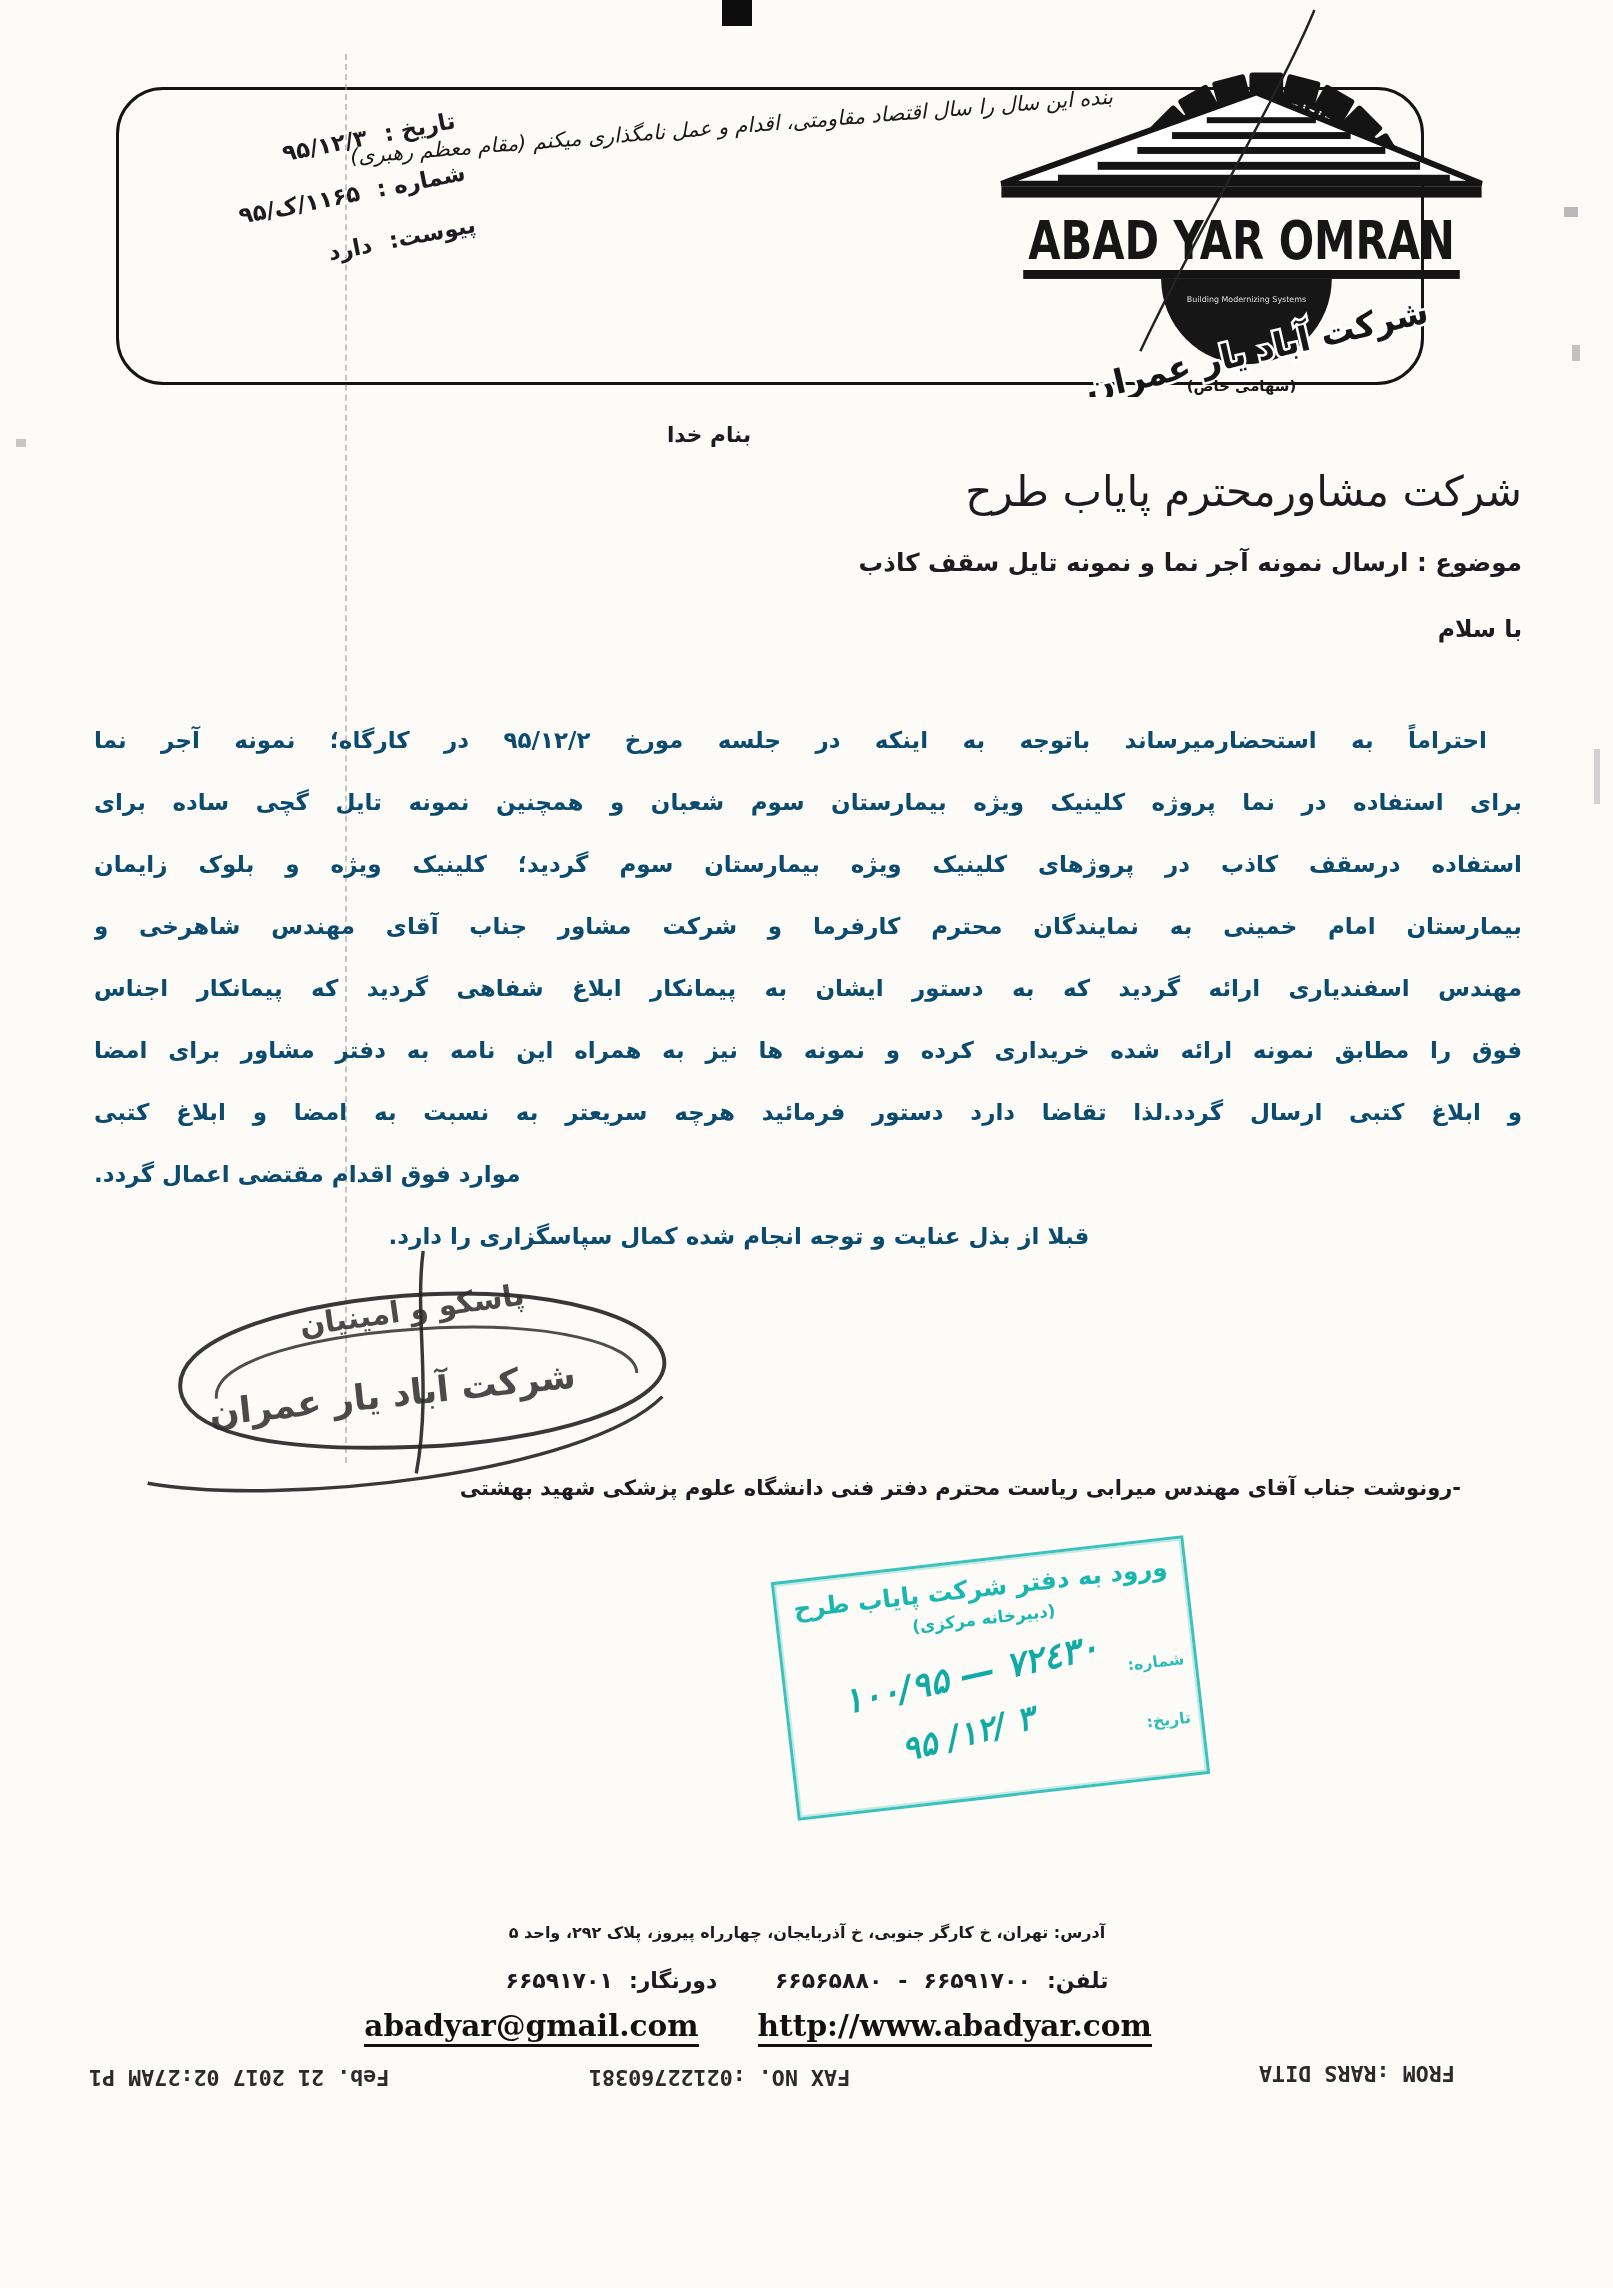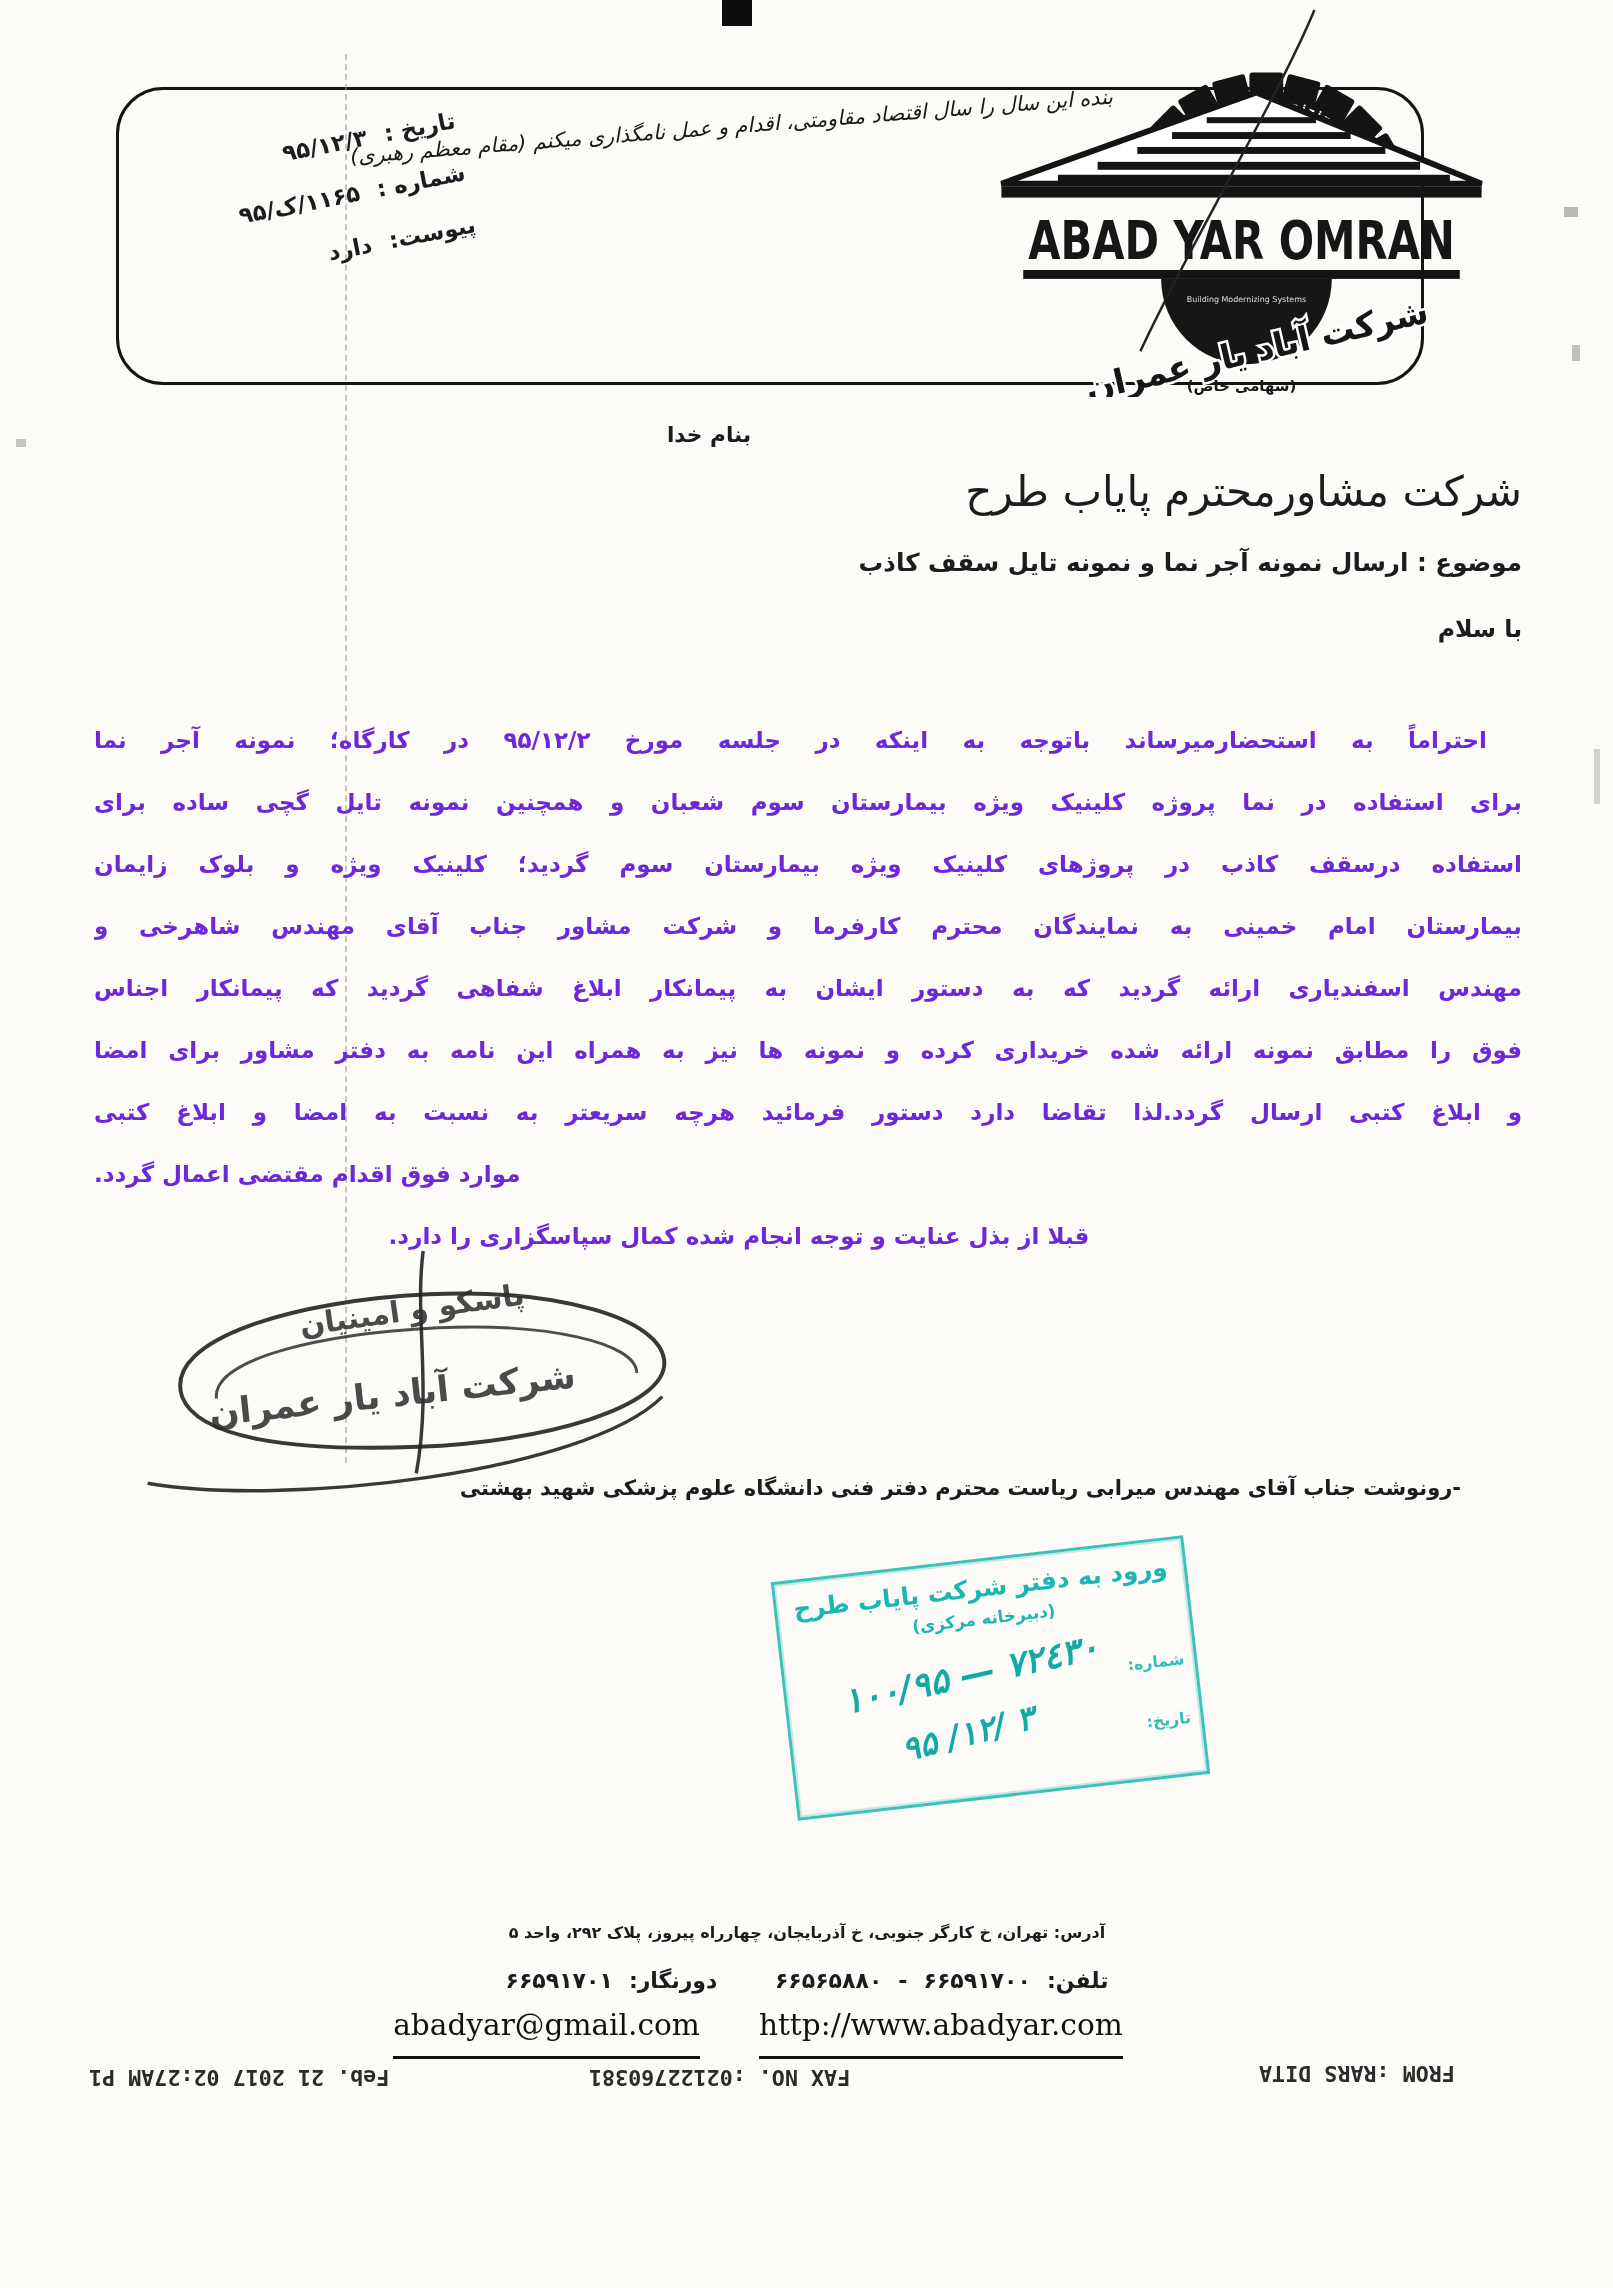--- a/index.html
+++ b/index.html
@@ -42,21 +42,21 @@
   .subject{
     position:absolute; right:92px; top:548px; direction:rtl;
     font-size:24.6px; font-weight:bold; white-space:nowrap;margin-left:10px;
   }
   .salam{
     position:absolute; right:92px; top:615px; direction:rtl;
     font-size:23.6px; font-weight:bold;
   }
   .body-text{
     position:absolute; left:94px; right:92px; top:709px;
-    direction:rtl; font-size:23px; font-weight:bold; color:#6d28d9;
+    direction:rtl; font-size:23px; font-weight:bold; color:#0c4a6e;
   }
   .bline{line-height:62px; white-space:nowrap;}
   .bline.just{text-align:justify; text-align-last:justify; white-space:normal; height:62px; overflow:hidden;}
   .bline.first{padding-right:35px;}
   .bline.center{text-align:left; white-space:normal;}
   .bline.center-left{text-align:center; padding-right:138px; white-space:normal;}
   .sig-svg{position:absolute; left:123px; top:1249px; width:561px; height:251px;}
   .cc-line{
     position:absolute; right:153px; top:1476px; direction:rtl;
     font-size:21px; font-weight:bold; white-space:nowrap;
@@ -88,22 +88,22 @@
     position:absolute; left:0; top:1968px; width:100%;
     display:flex; justify-content:center; gap:16px;
     font-size:22px; font-weight:bold; direction:ltr;
   }
   .f-links{
     position:absolute; left:0; top:2008px; width:100%;
     display:flex; justify-content:center; gap:59px; direction:ltr;
     transform:translateX(-49px);
   }
   .f-link{
-    font-family:"DejaVu Serif", serif; font-weight:normal; font-size:29.6px;
-    border-bottom:3px solid #111; padding-bottom:14px; color:#111;text-align:right;
+    font-family:"DejaVu Serif", serif; font-weight:bold; font-size:29.6px;
+    border-bottom:3px solid #111; padding-bottom:1px; color:#111;text-align:right;
   }
   
   .fax{position:absolute; font-family:"DejaVu Sans Mono", monospace; font-weight:bold;
        font-size:21.7px; color:#2b2b2b; transform:rotate(180deg); white-space:nowrap;}
   .fax.datetime{left:89px; top:2065px;}
   .fax.number{left:589px; top:2065px;}
   .fax.from{left:1259px; top:2061px;}
   
   .speck{position:absolute; background:#0d0d0d;}
   .speck.bar{left:722px; top:0; width:29.6px; height:25.6px;}

